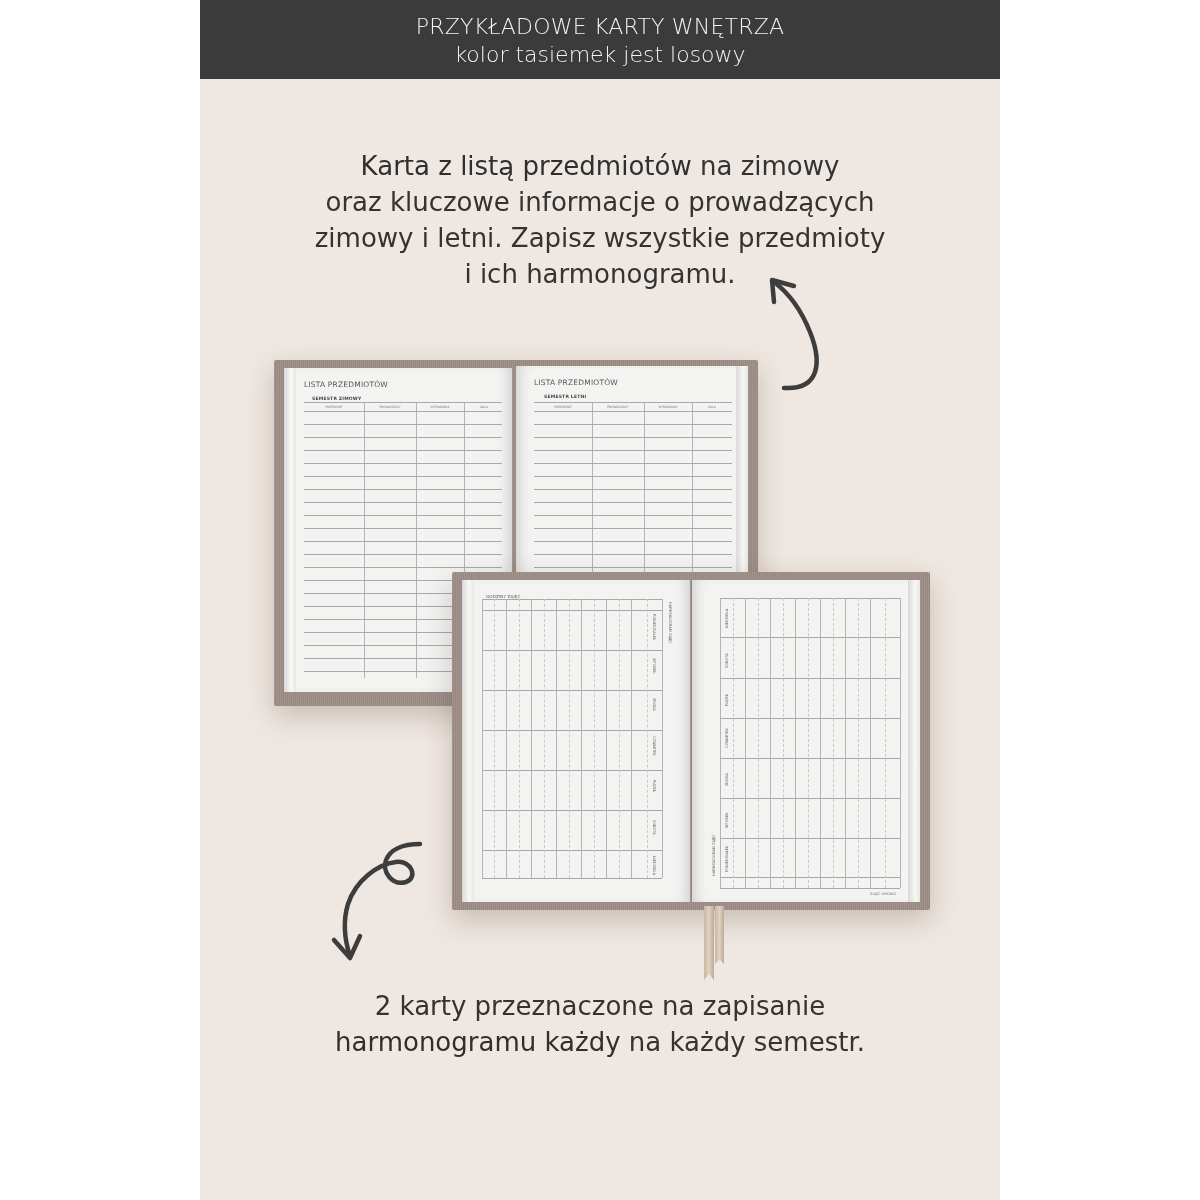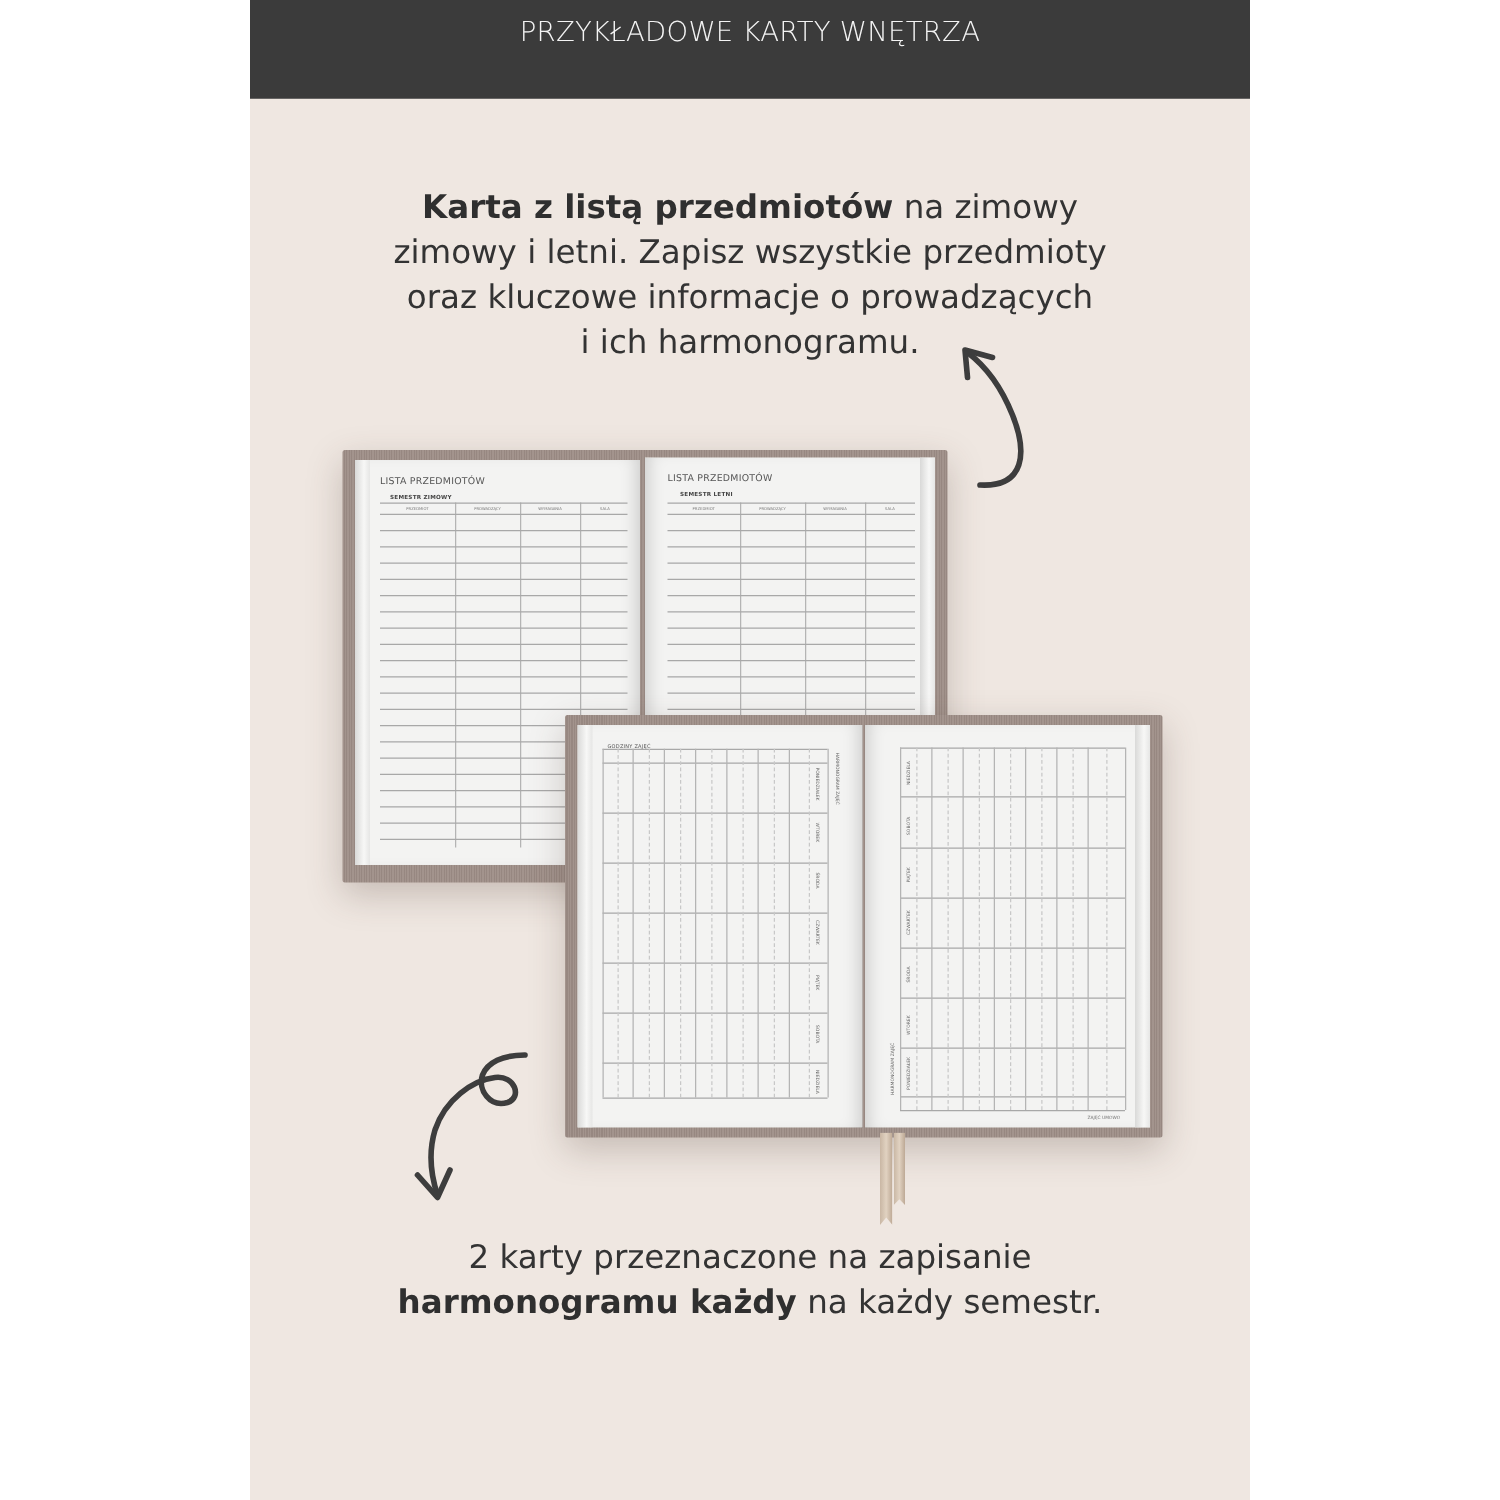--- a/index.html
+++ b/index.html
@@ -2,21 +2,21 @@
 <html><head>
 <meta charset="utf-8">
 <style>
   html,body{margin:0;padding:0;}
   body{width:1200px;height:1200px;background:#ffffff;position:relative;overflow:hidden;font-family:"DejaVu Sans","Liberation Sans",sans-serif;}
   .canvas{position:absolute;left:200px;top:0;width:800px;height:1200px;background:#efe7e1;}
   .header{position:absolute;left:0;top:0;width:800px;height:79px;background:#3b3b3b;color:#f4f4f4;text-align:center;}
   .header .t1{position:absolute;left:0;right:0;top:14px;font-size:22px;letter-spacing:0.2px;font-weight:300;}
   .header .t2{position:absolute;left:0;right:0;top:42px;font-size:22px;font-weight:300;}
   .desc{position:absolute;left:60px;width:680px;text-align:center;color:#333333;font-size:26px;line-height:36px;}
-  .desc b{font-weight:bold;color:#2f2f2f;}
+  .desc b{font-weight:normal;color:#2f2f2f;}
   .desc-top{top:148px;}
   .desc-bottom{top:988px;}
   .arrow{position:absolute;}
   .book{position:absolute;background:#9d8d86;border-radius:2px;box-shadow:0 10px 28px rgba(80,60,50,0.25);}
   .cover-texture{position:absolute;inset:0;background:repeating-linear-gradient(90deg,rgba(255,255,255,0.06) 0 1px,rgba(0,0,0,0.04) 1px 2px);border-radius:2px;}
   .page{position:absolute;background:#f3f3f2;overflow:hidden;}
   .page.left{box-shadow:inset -10px 0 14px -8px rgba(0,0,0,0.18);}
   .page.right{box-shadow:inset 10px 0 14px -8px rgba(0,0,0,0.18);}
   .page-edge{position:absolute;top:0;bottom:0;width:12px;background:linear-gradient(90deg,#d9d9d8,#f7f7f6 60%,#e6e6e5);}
   .pg-title{position:absolute;font-size:7.5px;color:#555;letter-spacing:0.2px;}
@@ -29,26 +29,27 @@
   .ribbon{position:absolute;background:linear-gradient(90deg,#c9b7a4,#e1d2c1 50%,#bda995);clip-path:polygon(0 0,100% 0,100% 100%,50% 92%,0 100%);}
   .footer-note{position:absolute;font-size:3.5px;color:#777;}
 </style>
 </head>
 <body>
 
 <div class="canvas">
 
   <div class="header">
     <div class="t1">PRZYKŁADOWE KARTY WNĘTRZA</div>
+    <div class="t2">kolor tasiemek jest losowy</div>
   </div>
 
   <div class="desc desc-top">
     <div><b>Karta z listą przedmiotów</b><span> na zimowy</span></div>
+    <div>oraz kluczowe informacje o prowadzących</div>
     <div>zimowy i letni. Zapisz wszystkie przedmioty</div>
-    <div>oraz kluczowe informacje o prowadzących</div>
     <div>i ich harmonogramu.</div>
   </div>
 
   <svg class="arrow" style="left:560px;top:272px;" width="100" height="125" viewBox="0 0 100 125">
     <path d="M24 116 C 60 118, 62 90, 50 60 C 42 40, 30 22, 14 10" fill="none" stroke="#3d3d3d" stroke-width="4.5" stroke-linecap="round"></path>
     <path d="M14 30 L 12 8 L 34 14" fill="none" stroke="#3d3d3d" stroke-width="4.5" stroke-linecap="round" stroke-linejoin="round"></path>
   </svg>
 
   <div class="book" style="left:74px;top:360px;width:484px;height:346px;">
     <div class="cover-texture"></div>

